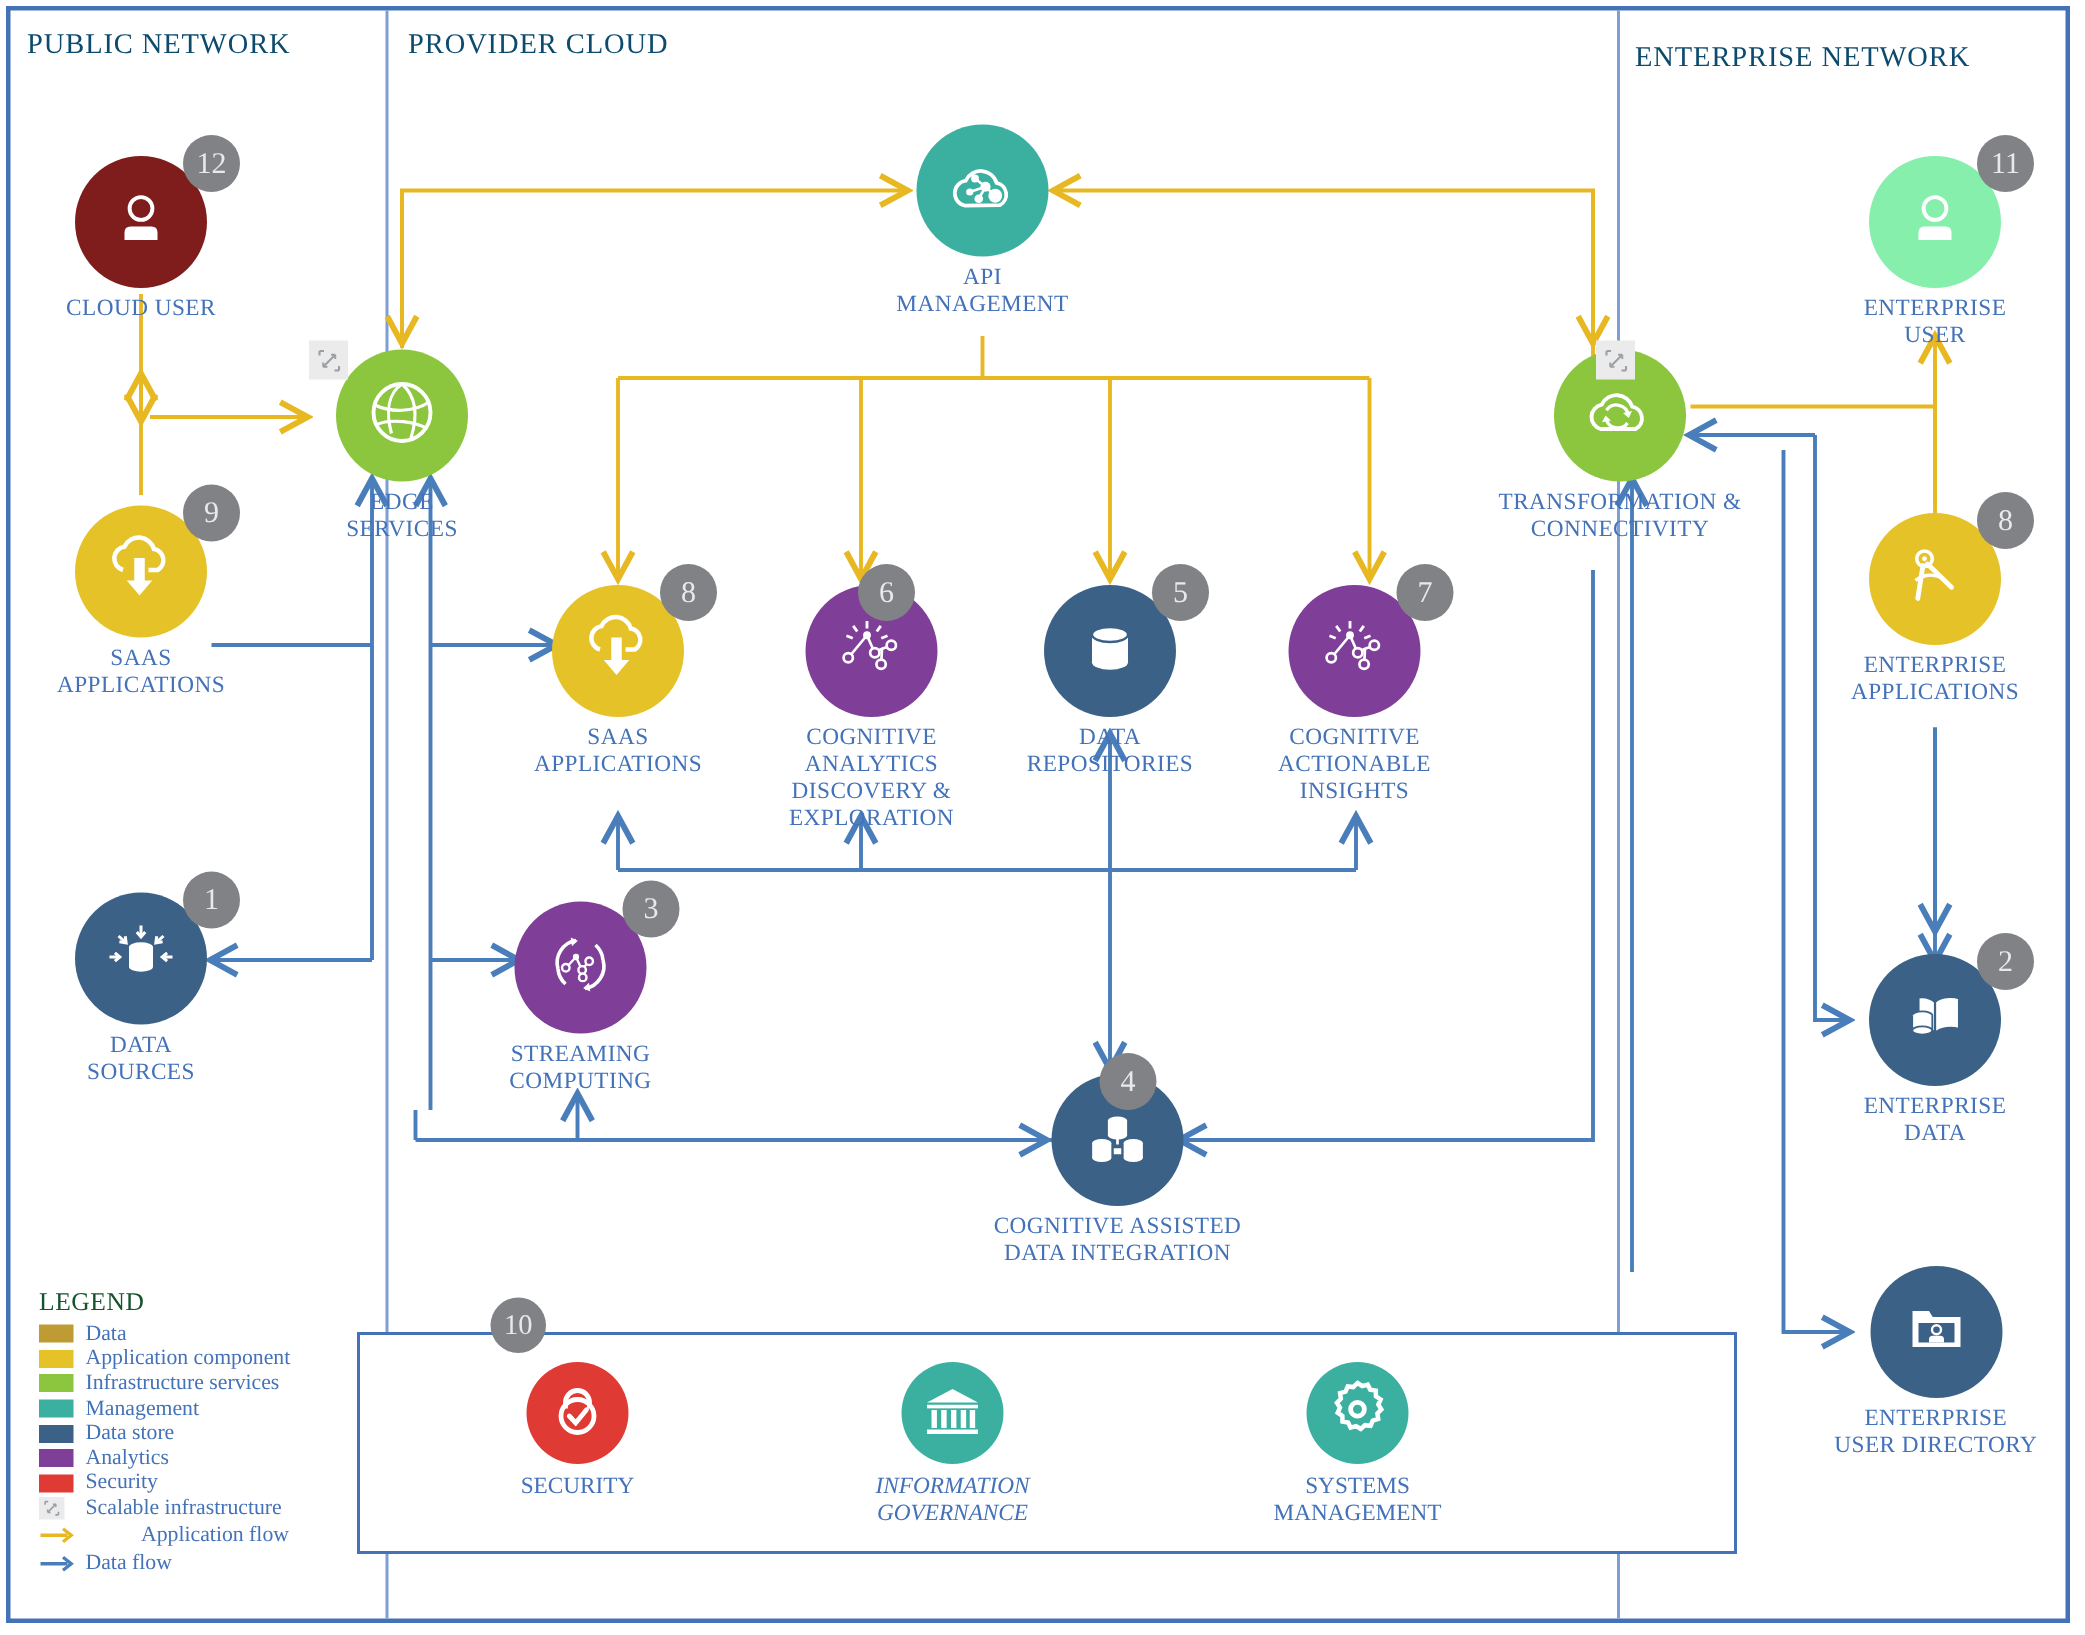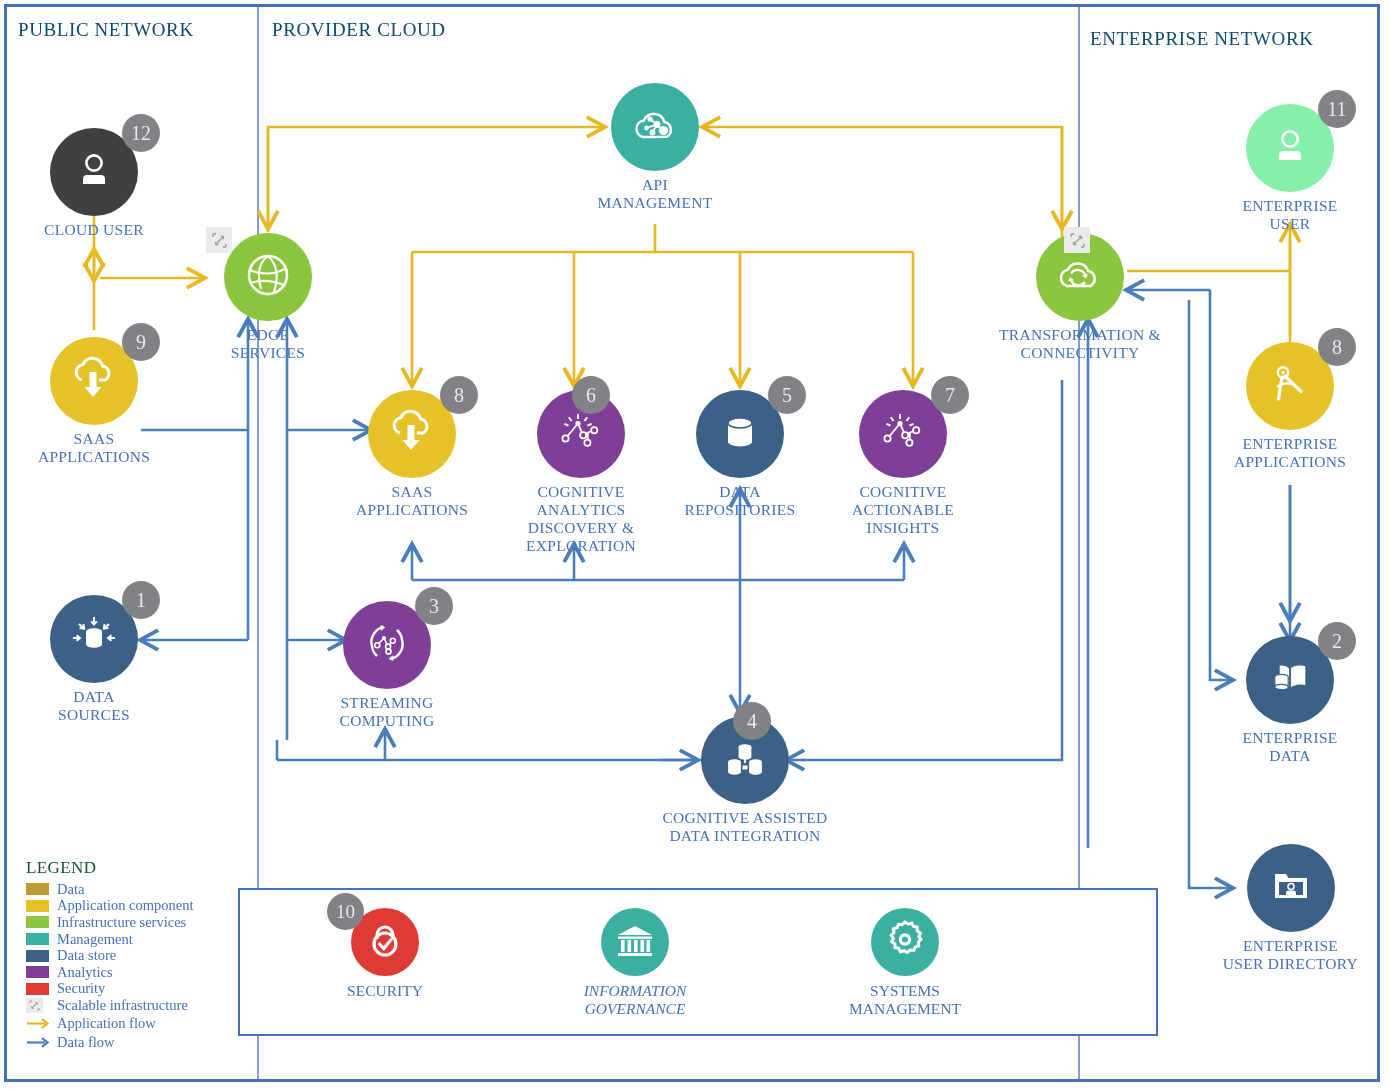--- a/index.html
+++ b/index.html
@@ -145,21 +145,21 @@
       <path d="M1210,290 L1127,290"></path>
       <path d="M1210,290 L1210,680 L1232,680"></path>
       <path d="M1189,300 L1189,888 L1232,888"></path>
       <path d="M1290,620 L1290,485" marker-end="none"></path>
       <path d="M1290,485 L1290,620"></path>
       <path d="M1290,610 L1290,640"></path>
     </g>
   </svg>
 
   <div class="node" style="left:9px;top:104px;">
-    <div class="circle" style="background:#404040;margin-top:24px;">
+    <div class="circle" style="background:#7f1d1d;">
       <span>
         <svg width="48" height="48" viewBox="0 0 48 48">
             <circle cx="24" cy="17" r="7.6" fill="none" stroke="#fff" stroke-width="2.6"></circle>
             <path d="M13,38 L13,33 Q13,29 17,29 L31,29 Q35,29 35,33 L35,38 Z" fill="#fff"></path>
           </svg>
       </span>
       <div class="badge">12</div>
     </div>
     <div class="label">CLOUD USER</div>
   </div>
@@ -511,21 +511,21 @@
           <svg width="44" height="44" viewBox="0 0 44 44">
             <path d="M22,4 l3.2,2.1 3.6,-1 1.7,3.4 3.7,.6 .1,3.8 3.1,2.1 -1.5,3.4 2,3.2 -2.6,2.7 .5,3.7 -3.6,1.1 -1.5,3.4 -3.7,-.4 -2.8,2.5 -3.2,-1.9 -3.6,1 -1.7,-3.4 -3.7,-.6 -.1,-3.8 -3.1,-2.1 1.5,-3.4 -2,-3.2 2.6,-2.7 -.5,-3.7 3.6,-1.1 1.5,-3.4 3.7,.4 Z" fill="none" stroke="#fff" stroke-width="3"></path>
             <circle cx="22" cy="21.5" r="4.6" fill="none" stroke="#fff" stroke-width="3.2"></circle>
           </svg>
         </span>
       </div>
       <div class="label">SYSTEMS<br>MANAGEMENT</div>
     </div>
   </div>
 
-  <div style="position:absolute;left:327px;top:865px;margin-top:28px;">
+  <div style="position:absolute;left:327px;top:865px;">
     <div style="width:37px;height:37px;border-radius:50%;background:#808285;color:#e9e9ea;
       display:flex;align-items:center;justify-content:center;font-size:19px;">10</div>
   </div>
 
   <div id="legend">
     <div class="ltitle">LEGEND</div>
 
     <div class="lrow">
       <span class="lsw" style="background:#be9b33;"></span>
       <span class="ltext">Data</span>
@@ -557,21 +557,21 @@
     <div class="lrow">
       <span class="lsw scalable">
         <svg width="13" height="13" viewBox="0 0 19 19">
             <path d="M3,3 L3,6 M3,3 L6,3 M16,16 L16,13 M16,16 L13,16" stroke="#9aa0a6" stroke-width="1.6" fill="none"></path>
             <path d="M5.5,13.5 L13.5,5.5" stroke="#9aa0a6" stroke-width="1.5"></path>
             <path d="M5.5,13.5 L5.5,10.7 M5.5,13.5 L8.3,13.5 M13.5,5.5 L13.5,8.3 M13.5,5.5 L10.7,5.5" stroke="#9aa0a6" stroke-width="1.5" fill="none"></path>
           </svg>
       </span>
       <span class="ltext">Scalable infrastructure</span>
     </div>
-    <div class="lrow" style="height:19px;">
+    <div class="lrow" style="height:19px;gap:37px;">
       <span class="lsw arrowbox">
         <svg width="25" height="13" viewBox="0 0 25 13">
             <path d="M1,6.5 L19,6.5" stroke="#e8b822" stroke-width="2.2"></path>
             <path d="M16,2.2 L21.5,6.5 L16,10.8" fill="none" stroke="#e8b822" stroke-width="2.2"></path>
           </svg>
       </span>
       <span class="ltext">Application flow</span>
     </div>
     <div class="lrow" style="height:19px;">
       <span class="lsw arrowbox">

